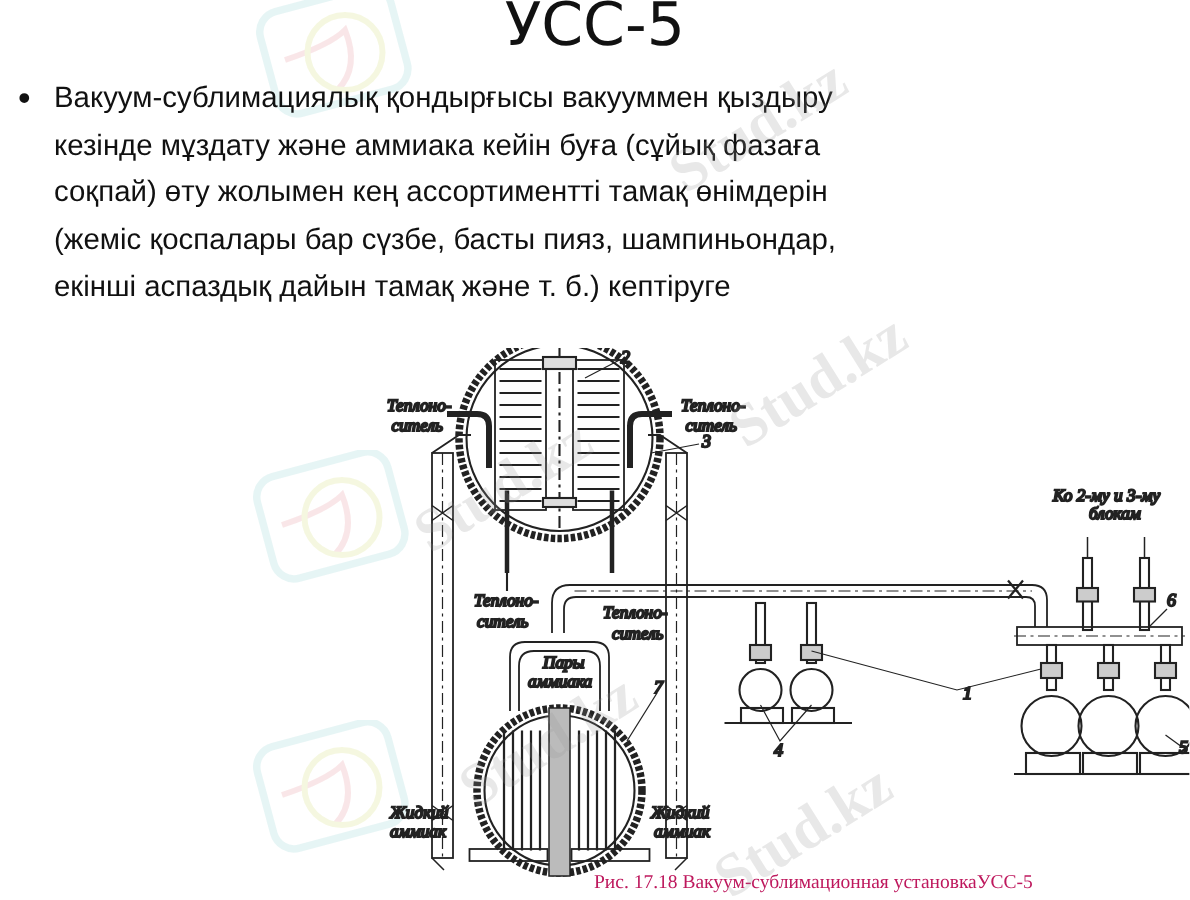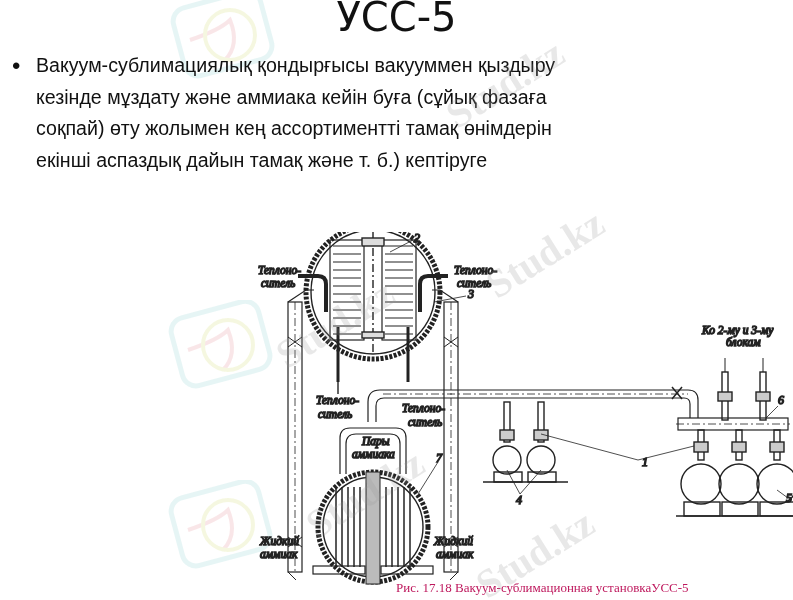--- a/index.html
+++ b/index.html
@@ -49,20 +49,21 @@
 <div class="wm-text" style="left:470px;top:530px;">Stud.kz</div>
 
 <div class="slide-title">УСС-5</div>
 
 <div class="bullet-wrap">
   <span class="bullet-dot">•</span>
   <div class="bullet-text">
     <span class="line">Вакуум-сублимациялық қондырғысы вакууммен қыздыру</span>
     <span class="line">кезінде мұздату және аммиака кейін буға (сұйық фазаға</span>
     <span class="line">соқпай) өту жолымен кең ассортиментті тамақ өнімдерін</span>
+    <span class="line">(жеміс қоспалары бар сүзбе, басты пияз, шампиньондар,</span>
     <span class="line">екінші аспаздық дайын тамақ және т. б.) кептіруге</span>
   </div>
 </div>
 
 <div class="figure">
   <svg viewBox="0 0 535 368" xmlns="http://www.w3.org/2000/svg" fill="none" stroke="#222" stroke-width="1.4">
 
     <g>
       <circle cx="115" cy="60" r="67" stroke-width="5" stroke-dasharray="3 1.5"></circle>
       <circle cx="115" cy="60" r="62"></circle>

